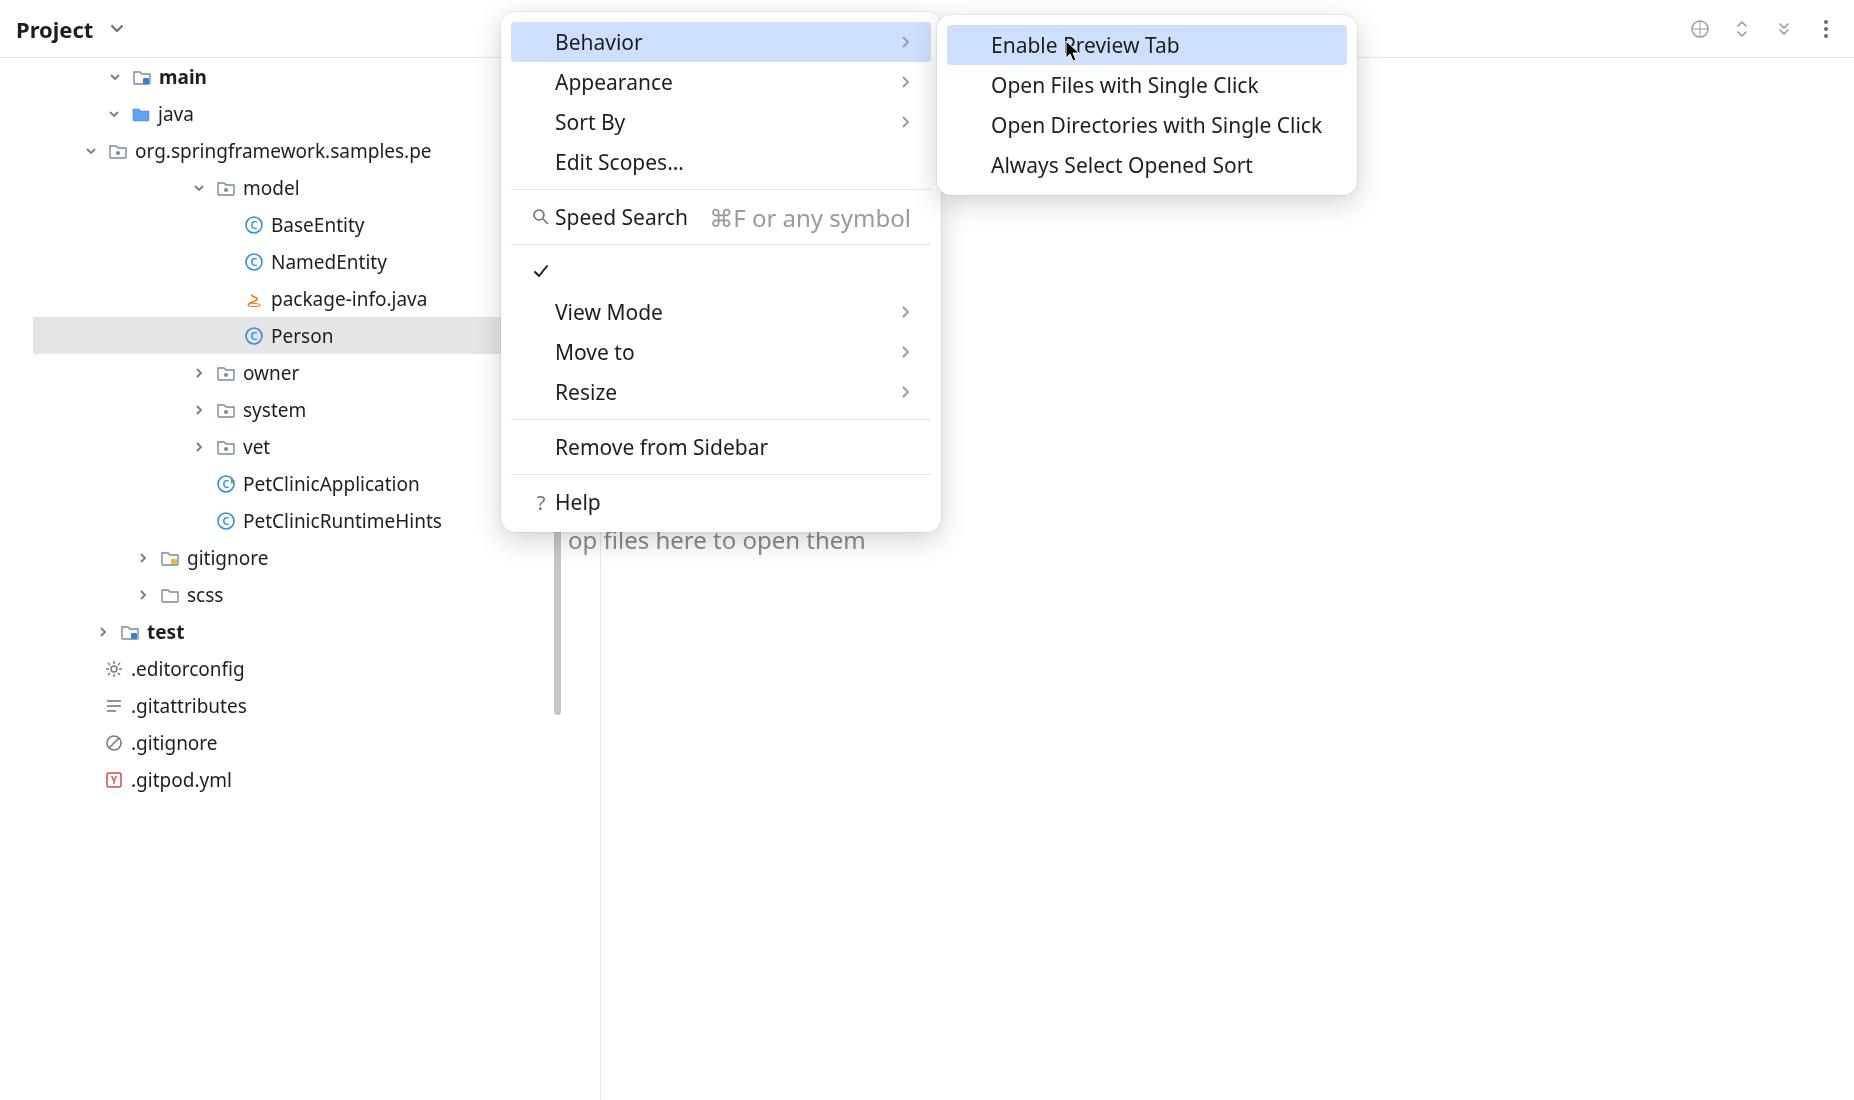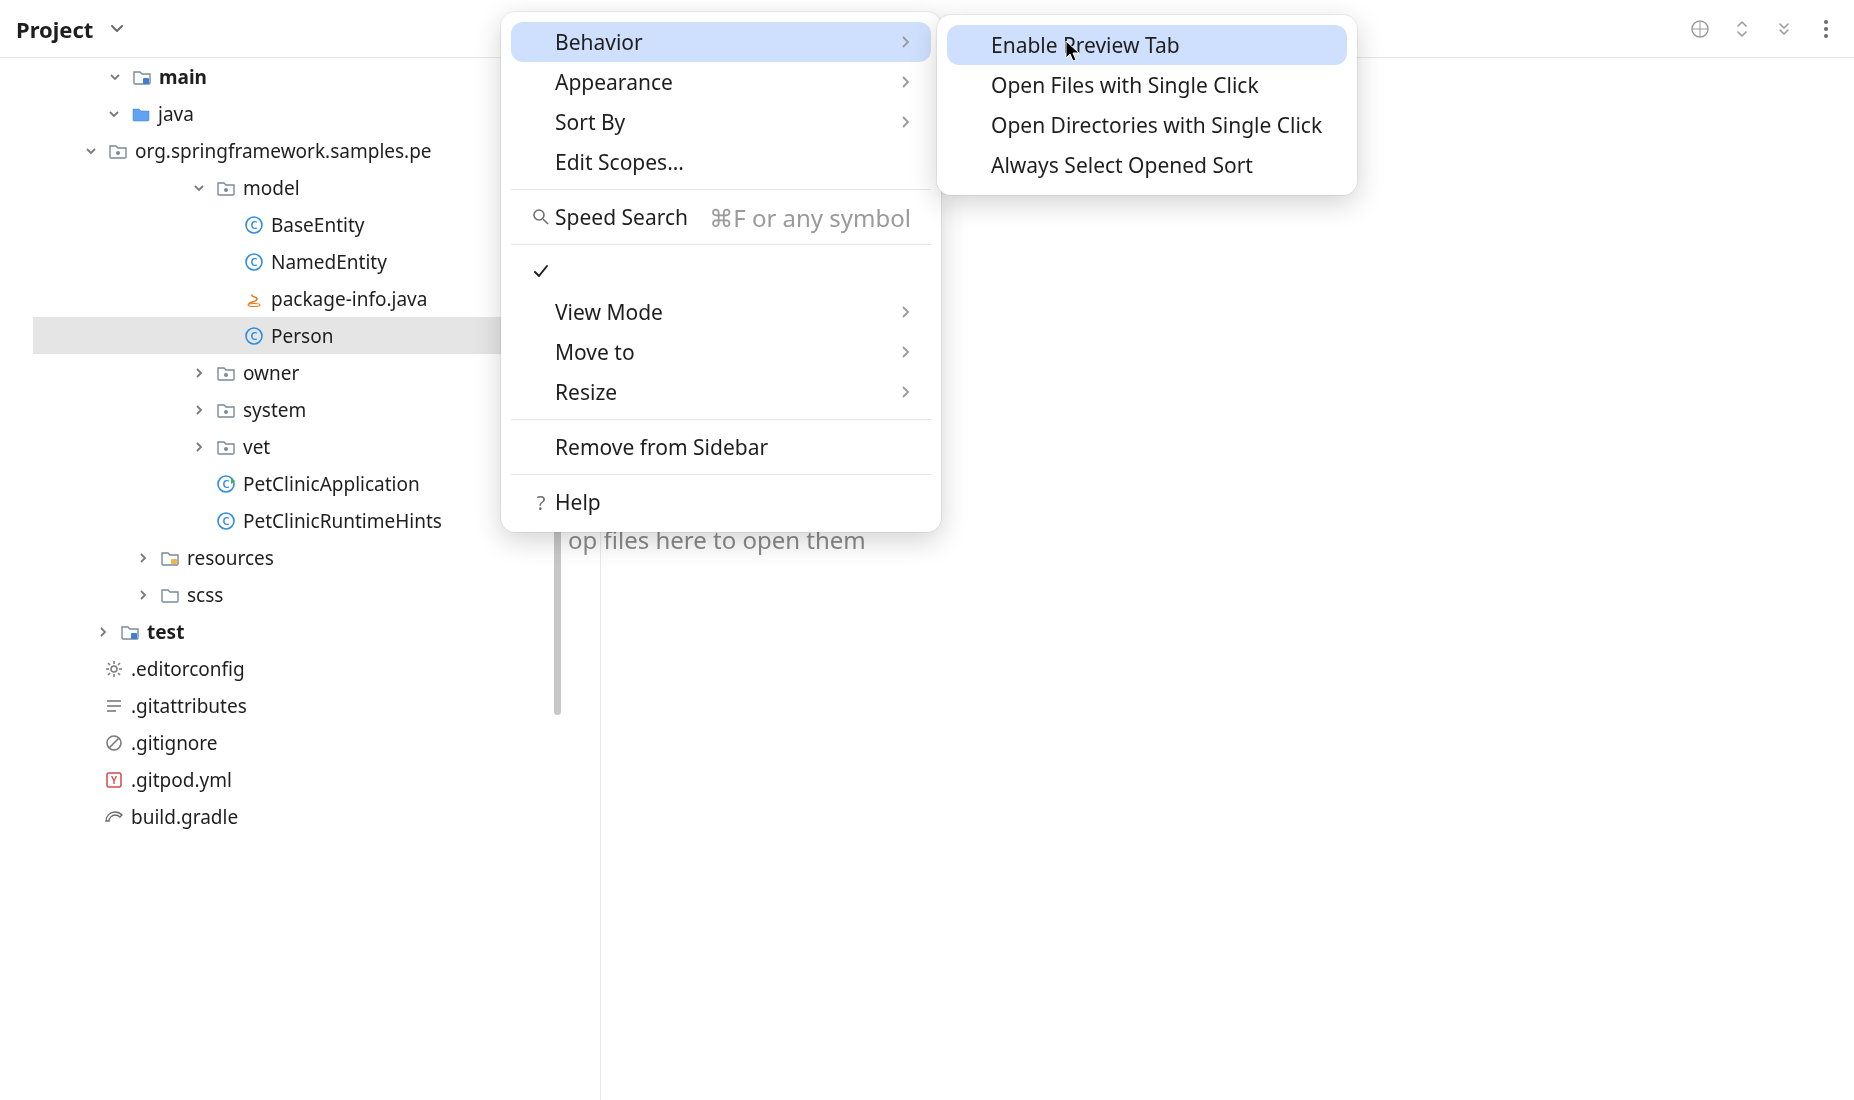--- a/index.html
+++ b/index.html
@@ -110,21 +110,21 @@
     }
     .menu.main { top: 12px; left: 501px; width: 440px; }
     .menu.sub { top: 15px; left: 937px; width: 420px; }
 
     .menu-item {
       display: flex;
       align-items: center;
       height: 40px;
       padding: 0 20px 0 16px;
       margin: 0 10px;
-      border-radius: 12px;
+      border-radius: 4px;
       cursor: pointer;
       position: relative;
     }
     .menu-item .lead {
       width: 28px;
       display: inline-flex;
       align-items: center;
       justify-content: center;
       color: #6e6e6e;
     }
@@ -358,21 +358,21 @@
         <svg width="12" height="12" viewBox="0 0 12 12">
           <path d="M4 2l4 4-4 4" stroke="#7a7a7a" stroke-width="1.8" fill="none"></path>
         </svg>
       </span>
     <span class="ricon">
         <svg width="18" height="16" viewBox="0 0 18 16">
           <path d="M1 3h6l2 2h8v9a1 1 0 0 1-1 1H2a1 1 0 0 1-1-1V3z" fill="none" stroke="#7a8a9a" stroke-width="1.4"></path>
           <rect x="10" y="9" width="6" height="5" fill="#e8b84a" rx="1"></rect>
         </svg>
       </span>
-    <span class="label">resources</span>
+    <span class="label">gitignore</span>
   </div>
 
   <div class="tree-row" style="padding-left:104px">
     <span class="caret">
         <svg width="12" height="12" viewBox="0 0 12 12">
           <path d="M4 2l4 4-4 4" stroke="#7a7a7a" stroke-width="1.8" fill="none"></path>
         </svg>
       </span>
     <span class="ricon">
         <svg width="18" height="16" viewBox="0 0 18 16">
@@ -431,28 +431,20 @@
   <div class="tree-row" style="padding-left:70px">
     <span class="ricon">
         <svg width="18" height="18" viewBox="0 0 18 18">
           <rect x="2" y="2" width="14" height="14" rx="2" fill="none" stroke="#d24a4a" stroke-width="1.5"></rect>
           <text x="9" y="13" text-anchor="middle" font-size="10" fill="#d24a4a" font-weight="600">Y</text>
         </svg>
       </span>
     <span class="label">.gitpod.yml</span>
   </div>
 
-  <div class="tree-row" style="padding-left:70px">
-    <span class="ricon">
-        <svg width="20" height="16" viewBox="0 0 20 16">
-          <path d="M2 12c0-5 4-9 9-9 3 0 5 1 7 3l-2 2c-1-1-3-2-5-2-3 0-6 3-6 6H2z" fill="none" stroke="#6b6b6b" stroke-width="1.4"></path>
-        </svg>
-      </span>
-    <span class="label">build.gradle</span>
-  </div>
 
 </div>
 
 <div class="scrollbar-v"></div>
 
 <div class="editor-area">
   <div class="editor-text">op files here to open them</div>
 </div>
 
 <div class="menu main">

